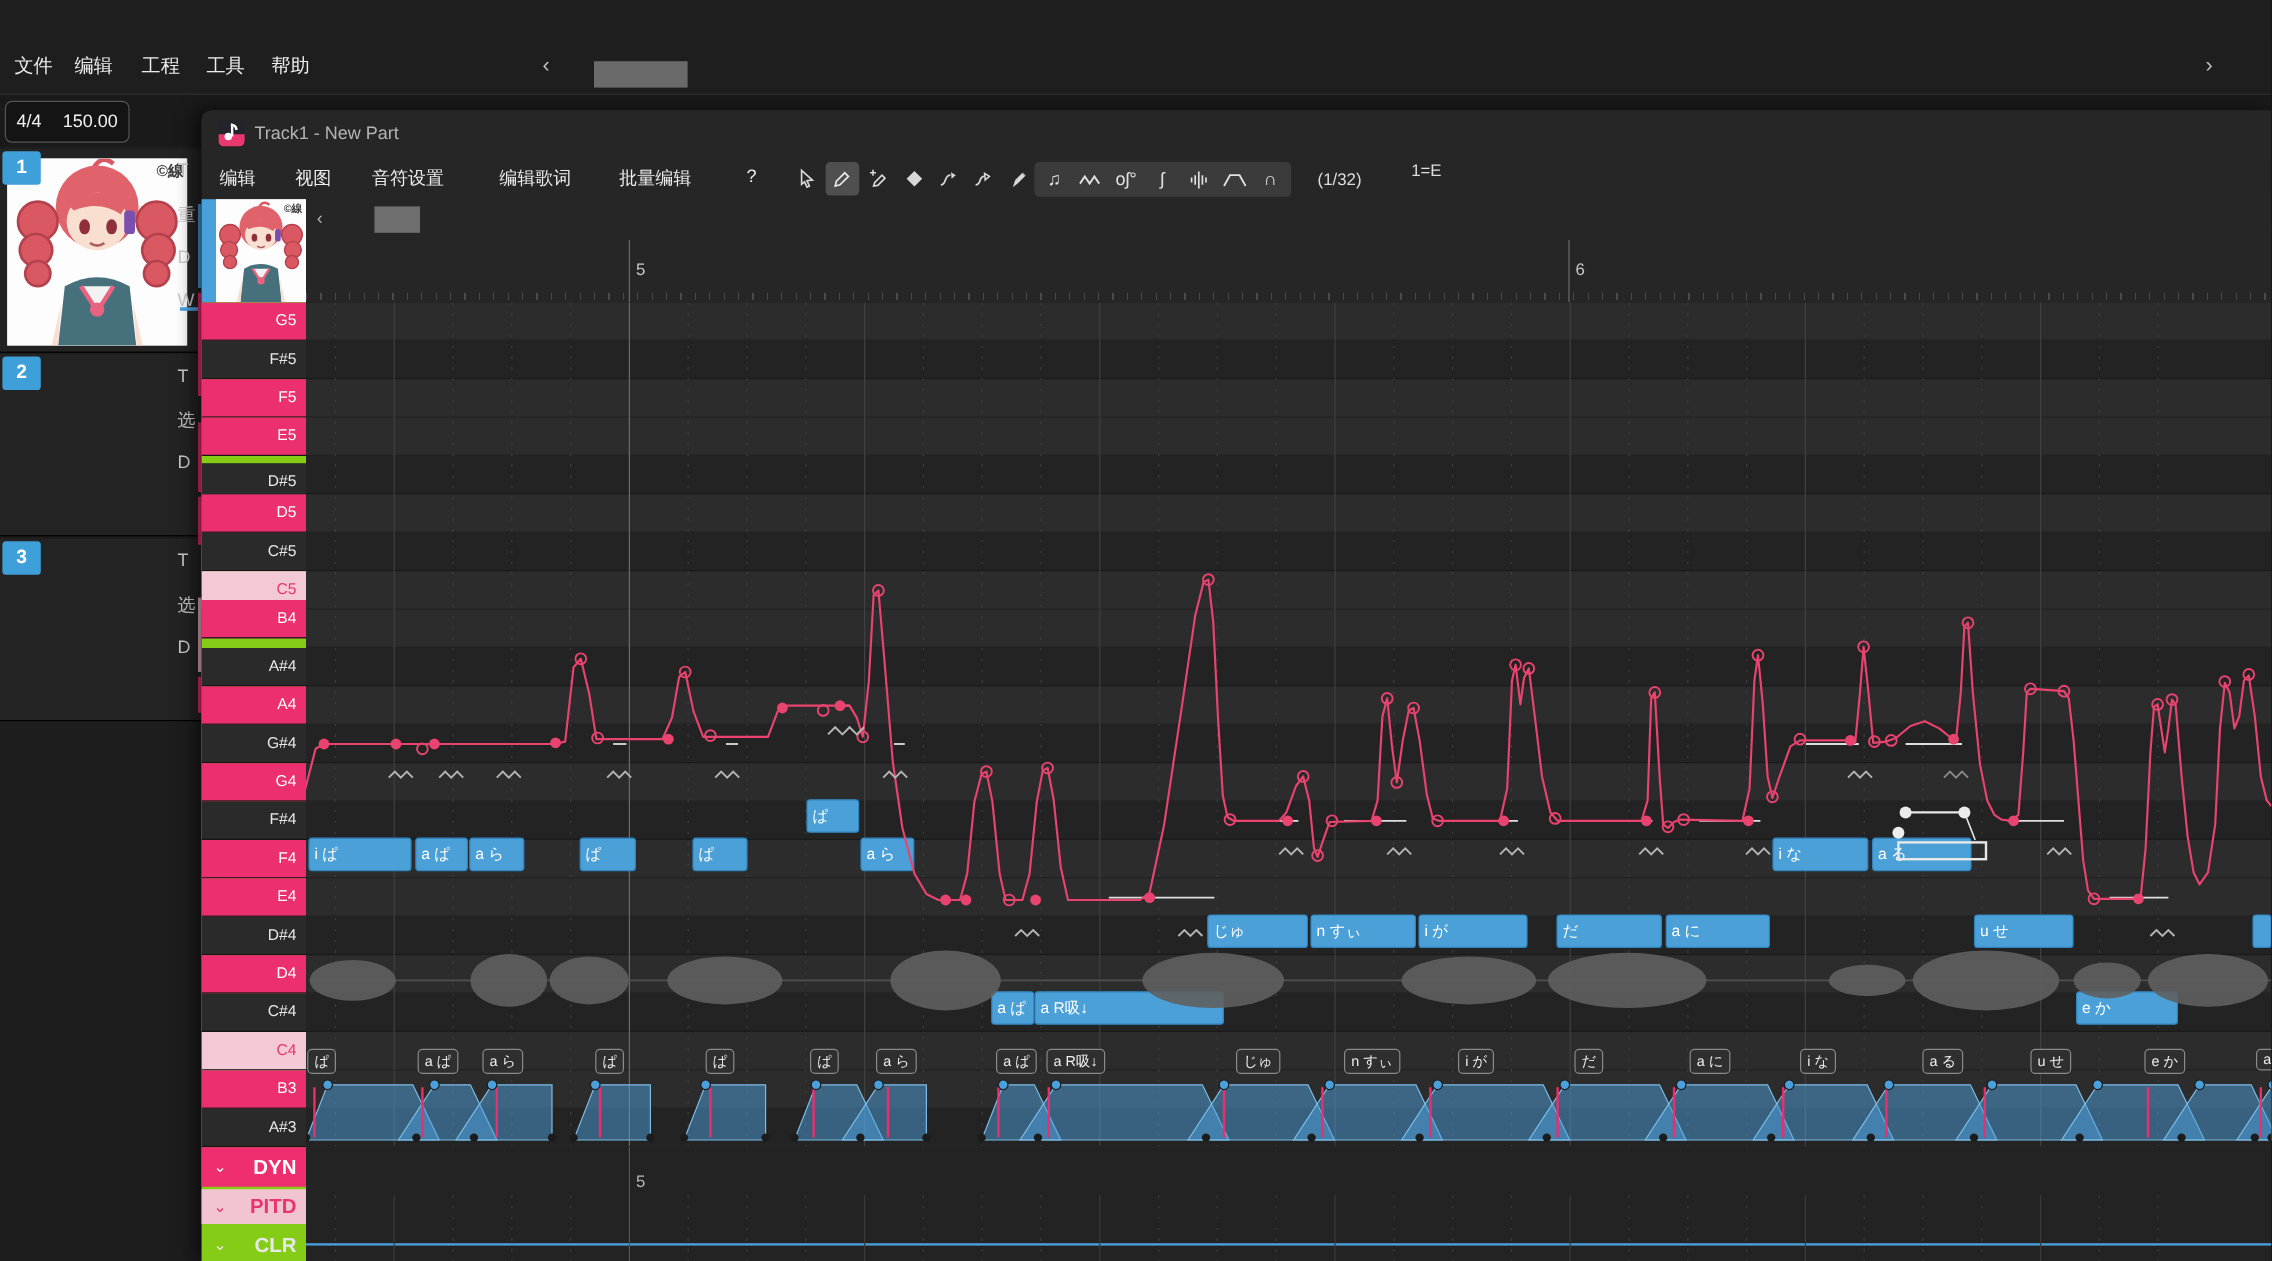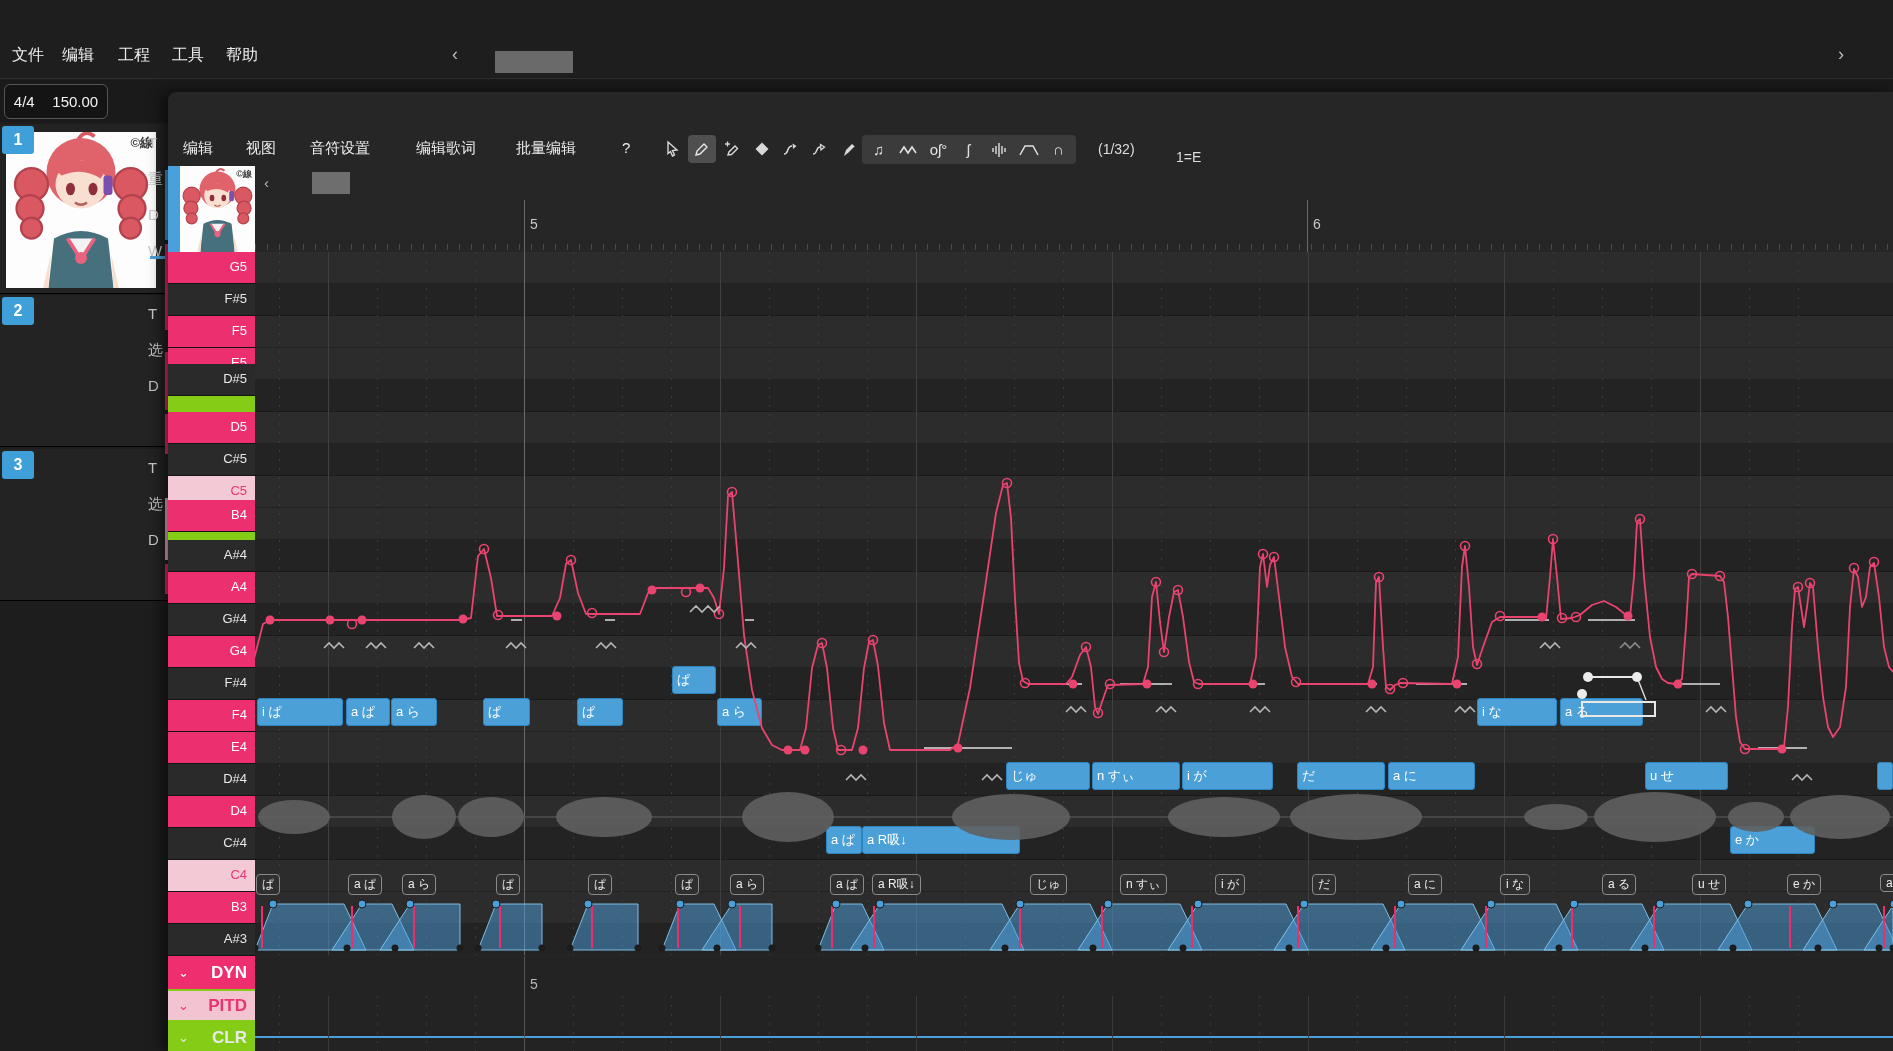--- a/index.html
+++ b/index.html
@@ -35,21 +35,21 @@
          box-shadow:-6px 0 14px rgba(0,0,0,.55);}
   #pr-titlebar{left:0;top:0;width:1725px;height:40px;background:#262626;border-radius:8px 0 0 0;}
   #pr-title{left:44px;top:11px;font-size:15px;color:#b4b4b4;}
   #pr-menubar{left:0;top:40px;width:1725px;height:36px;}
   .prmenu{top:7px;font-size:15px;color:#ededed;}
   .tool{top:3px;width:28px;height:28px;display:flex;align-items:center;justify-content:center;color:#d8d8d8;}
   .tool.sel{background:#4f4f4f;border-radius:4px;}
   #toggle-group{left:694px;top:3px;width:214px;height:29px;background:#3b3b3b;border-radius:4px;}
   .toggle{top:0;width:29px;height:29px;display:flex;align-items:center;justify-content:center;color:#e2e2e2;font-size:15px;}
   #res-label{left:930px;top:9px;font-size:14px;color:#ddd;}
-  #key-hint{left:1008px;top:17px;font-size:14px;color:#ddd;}
+  #key-hint{left:1008px;top:2px;font-size:14px;color:#ddd;}
   
   #thumb-strip{left:0;top:74px;width:12px;height:86px;background:#4aa0db;}
   #thumb{left:12px;top:74px;width:75px;height:86px;background:#fff;overflow:hidden;}
   #pr-back-chevron{left:96px;top:82px;font-size:15px;color:#b5b5b5;}
   #pr-pos-box{left:144px;top:80px;width:38px;height:22px;background:#6e6e6e;}
   #ruler{left:87px;top:74px;width:1638px;height:86px;background:#262626;}
   .ruler-num{top:50px;font-size:14px;color:#c8c8c8;}
   #ruler-dashes{left:0px;top:78px;width:1638px;height:6px;
      background:repeating-linear-gradient(to right,#4a4a4a 0 1px,transparent 1px 12px);}
   
@@ -160,20 +160,32 @@
       <div class="abs" style="left: 150px; top: 134px; width: 26px; height: 3px; background: rgb(74, 160, 219);"></div>
       <div class="abs sliver" style="top: 48px; height: 70px; background: rgb(74, 160, 219);"></div>
       <div class="abs sliver" style="top: 122px; height: 86px; background: rgb(238, 46, 110);"></div>
       <div class="abs sliver" style="top: 230px; height: 58px; background: rgb(238, 46, 110);"></div>
       <div class="abs sliver" style="top: 292px; height: 40px; background: rgb(238, 46, 110);"></div>
       <div class="abs sliver" style="top: 376px; height: 62px; background: rgb(240, 185, 199);"></div>
       <div class="abs sliver" style="top: 442px; height: 30px; background: rgb(238, 46, 110);"></div>
     </div>
 
   <div class="abs" id="proll">
+    <div class="abs" id="pr-titlebar">
+      <div class="abs" style="left:14px;top:8px;" id="pr-logo">
+          <svg width="22" height="22" viewBox="0 0 24 24">
+            <rect width="24" height="24" rx="5" fill="#23232b"></rect>
+            <path d="M0 13 h24 v6 a5 5 0 0 1 -5 5 h-14 a5 5 0 0 1 -5 -5 z" fill="#e9376f"></path>
+            <circle cx="9" cy="15" r="3.4" fill="#fff"></circle>
+            <rect x="11.4" y="4" width="2.2" height="11" fill="#fff"></rect>
+            <path d="M11.4 4 q5 1 5 5" stroke="#fff" stroke-width="2.2" fill="none"></path>
+          </svg>
+        </div>
+      <div class="abs" id="pr-title">Track1 - New Part</div>
+    </div>
     <div class="abs" id="pr-menubar">
       <div class="abs" id="toggle-group">
           <div class="abs toggle" style="left: 2px;">♫</div>
           <div class="abs toggle" style="left: 32px;">
             <svg width="20" height="14" viewBox="0 0 20 14">
               <path d="M1 10 L5 4 L9 10 L13 4 L17 10" fill="none" stroke="#e2e2e2" stroke-width="1.6"></path>
             </svg>
           </div>
           <div class="abs toggle" style="left: 62px;">oʃ°</div>
           <div class="abs toggle" style="left: 92px;">ʃ</div>
@@ -280,21 +292,21 @@
         <div class="avatar-credit" style="font-size: 9px;">©線</div>
       </div>
     <div class="abs" id="pr-back-chevron">‹</div>
     <div class="abs" id="pr-pos-box"></div>
 
     <div class="abs" id="keys">
         <div class="abs key white" style="top: 0px;">G5</div>
         <div class="abs key black" style="top: 32px;">F#5</div>
         <div class="abs key white" style="top: 64px;">F5</div>
         <div class="abs key white" style="top: 96px;">E5</div>
-        <div class="abs key black" style="top: 112px;">D#5</div>
+        <div class="abs key black" style="top: 134px;">D#5</div>
         <div class="abs key white" style="top: 160px;">D5</div>
         <div class="abs key black" style="top: 192px;">C#5</div>
         <div class="abs key c" style="top: 224px;">C5</div>
         <div class="abs key white" style="top: 248px;">B4</div>
         <div class="abs key black" style="top: 288px;">A#4</div>
         <div class="abs key white" style="top: 320px;">A4</div>
         <div class="abs key black" style="top: 352px;">G#4</div>
         <div class="abs key white" style="top: 384px;">G4</div>
         <div class="abs key black" style="top: 416px;">F#4</div>
         <div class="abs key white" style="top: 448px;">F4</div>

